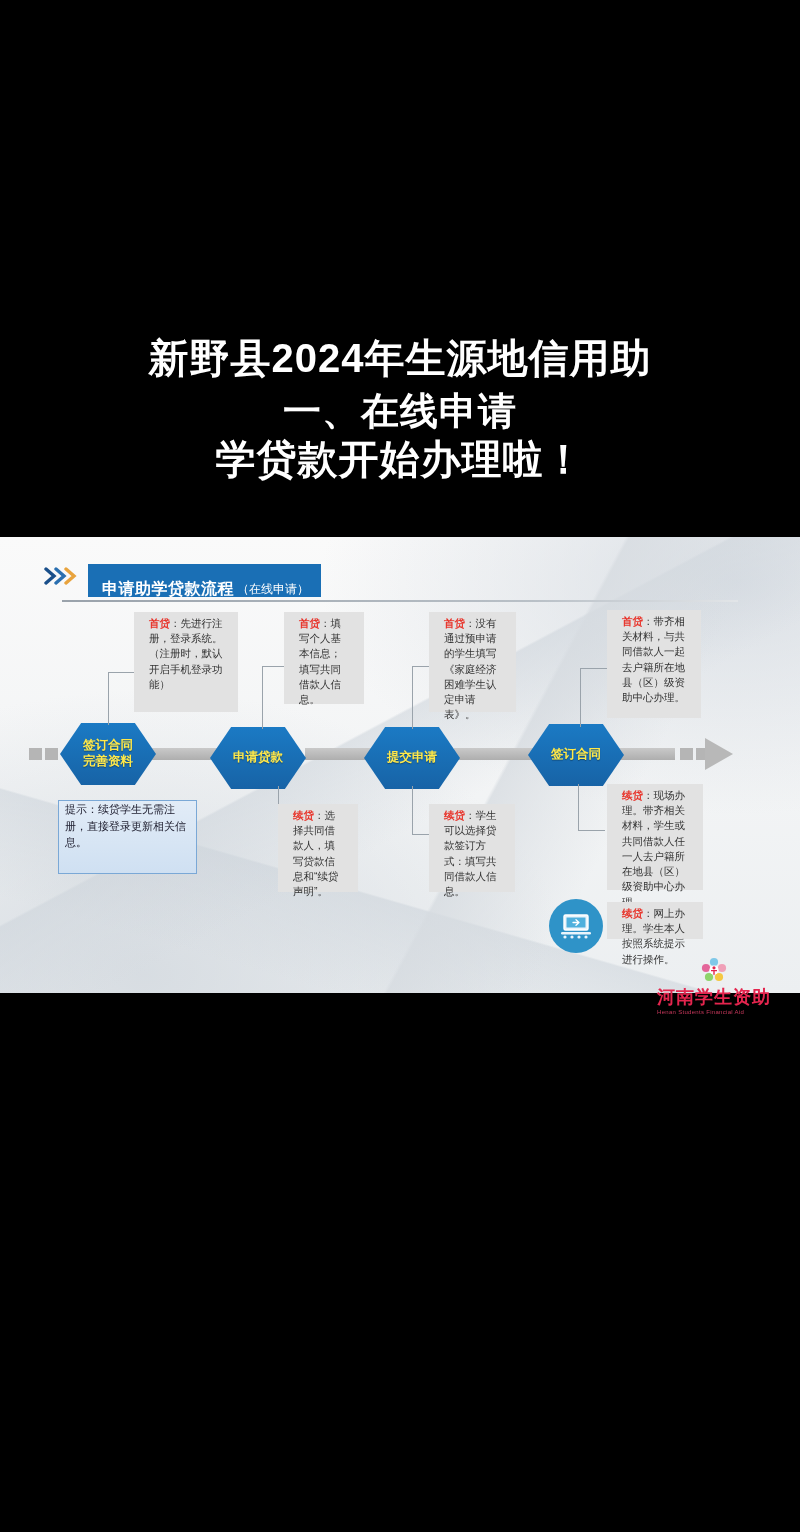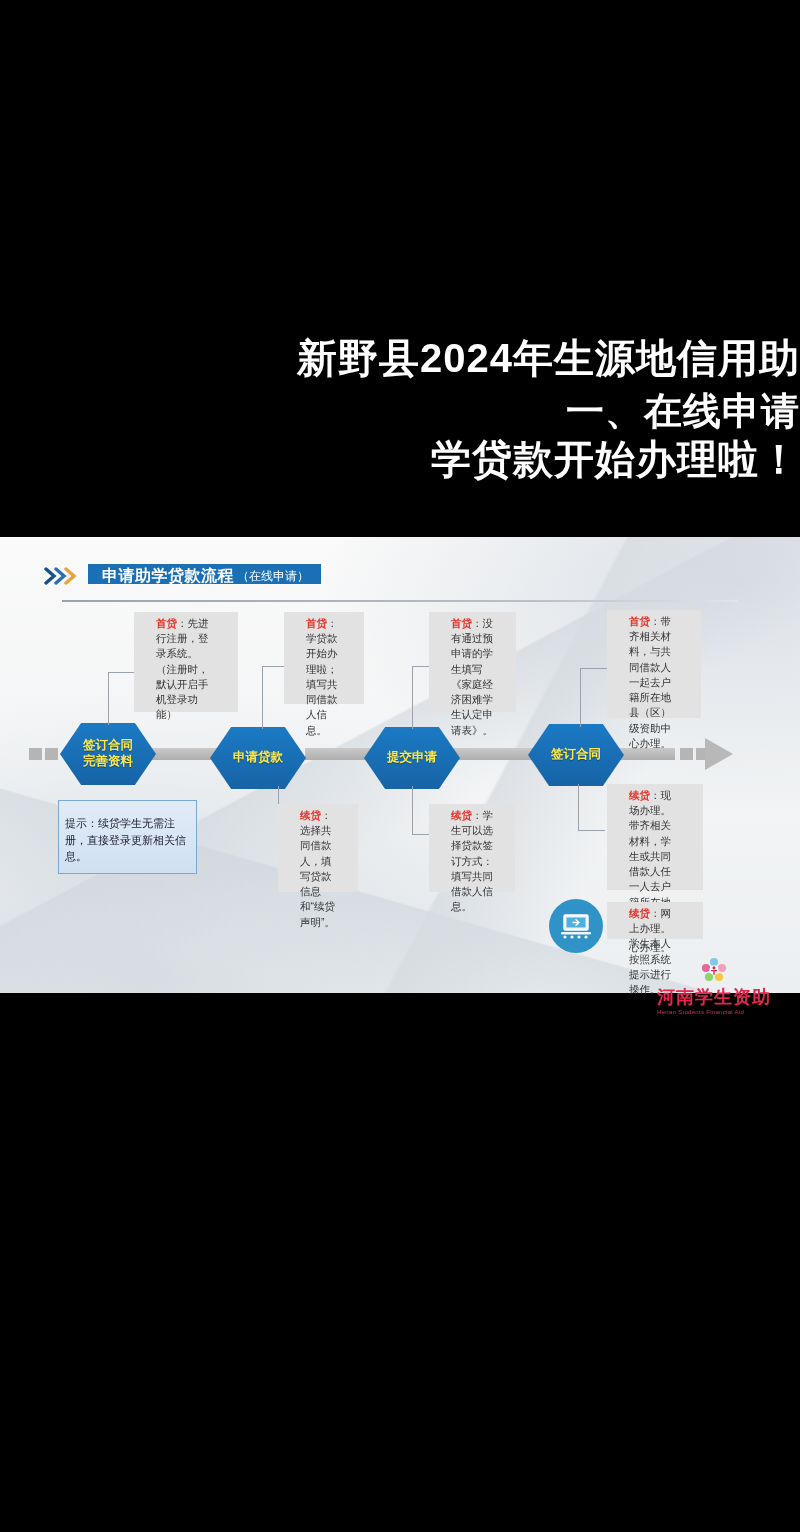--- a/index.html
+++ b/index.html
@@ -2,21 +2,21 @@
 <html><head>
 <meta charset="utf-8">
 <style>
   html,body{margin:0;padding:0;background:#000;}
   body{width:800px;height:1532px;position:relative;overflow:hidden;
        font-family:"Liberation Sans","DejaVu Sans",sans-serif;}
 
   
   #title-block{position:absolute;left:0;top:280px;width:800px;height:257px;
                background:#000;display:flex;flex-direction:column;
-               align-items:flex-end;justify-content:center;}
+               align-items:center;justify-content:center;}
   .title-line{color:#fff;font-weight:bold;font-size:40px;line-height:1.22;
               letter-spacing:1px;text-align:center;white-space:nowrap;}
   #title-line-3{font-size:38px;margin-top:6px;}
 
   
   #slide{position:absolute;left:0;top:537px;width:800px;height:456px;
          background:#f2f2f2;overflow:hidden;}
   #slide-bg{position:absolute;inset:0;
             background:
               linear-gradient(118deg, rgba(255,255,255,0) 60%, rgba(214,219,224,.75) 60.4%, rgba(255,255,255,0) 74%),
@@ -25,21 +25,21 @@
               radial-gradient(ellipse at 18% 96%, rgba(210,216,222,.8) 0%, rgba(242,242,242,0) 46%),
               radial-gradient(ellipse at 92% 10%, rgba(206,213,221,.7) 0%, rgba(242,242,242,0) 40%),
               linear-gradient(#fafafa,#eceff1);}
 
   
   #chev{position:absolute;left:44px;top:566px;width:36px;height:20px;
         display:flex;align-items:center;gap:1px;}
   #chev svg{display:block;}
   #flow-title{position:absolute;left:88px;top:564px;height:16px;
               background:#1a6fb5;display:flex;align-items:center;
-              padding:4px 12px 0 14px;}
+              padding:17px 12px 0 14px;}
   #flow-title .t1{color:#fff;font-size:16px;font-weight:bold;letter-spacing:.5px;}
   #flow-title .t2{color:#fff;font-size:12px;margin-left:3px;}
   #hrule{position:absolute;left:62px;top:600px;width:676px;height:2px;
          background:linear-gradient(90deg,#9aa2ab,#b9c0c7 70%,#e2e5e8);}
 
   
   #spine{position:absolute;left:20px;top:748px;width:712px;height:12px;}
   .dash{position:absolute;top:0;width:13px;height:12px;background:#b5b5b5;}
   .spine-bar{position:absolute;top:0;height:12px;
              background:linear-gradient(180deg,#c9c9c9,#aeaeae);}
@@ -51,25 +51,25 @@
   .hex{position:absolute;width:96px;height:62px;
        background:linear-gradient(180deg,#1b7ac4,#1763a6);
        clip-path:polygon(22% 0,78% 0,100% 50%,78% 100%,22% 100%,0 50%);
        display:flex;flex-direction:column;align-items:center;justify-content:center;
        text-align:center;}
   .hex span{color:#ffe94a;font-size:12.5px;font-weight:bold;line-height:1.25;
             text-shadow:0 1px 1px rgba(0,0,0,.35);}
 
   
   .box{position:absolute;background:#e2e2e2;color:#333;
-       font-size:10.5px;line-height:1.45;padding:4px 22px;box-sizing:border-box;}
+       font-size:10.5px;line-height:1.45;padding:4px 15px;box-sizing:border-box;}
   .box b{color:#e8332a;font-weight:bold;}
   .tipbox{position:absolute;background:linear-gradient(180deg,#e2ecf7,#cfe0f2);
           border:1px solid #7aa8d6;color:#223;font-size:11px;line-height:1.5;
-          padding:14px 6px;box-sizing:border-box;}
+          padding:0 6px;box-sizing:border-box;}
 
   
   .conn{position:absolute;border-color:#9aa3ab;border-style:solid;border-width:0;}
 
   
   #pc-icon{position:absolute;left:549px;top:899px;width:54px;height:54px;
            border-radius:50%;background:#2f93c8;
            display:flex;align-items:center;justify-content:center;}
 
   
@@ -140,21 +140,21 @@
 
 <div class="conn" style="left:278px;top:786px;width:0;height:36px;border-left-width:1px"></div>
 <div class="conn" style="left:412px;top:786px;width:18px;height:48px;border-left-width:1px;border-bottom-width:1px"></div>
 <div class="conn" style="left:578px;top:784px;width:26px;height:46px;border-left-width:1px;border-bottom-width:1px"></div>
 
 <div class="box" style="left:134px;top:612px;width:104px;height:100px">
   <b>首贷</b><span>：先进行注册，登录系统。（注册时，默认开启手机登录功能）</span>
 </div>
 
 <div class="box" style="left:284px;top:612px;width:80px;height:92px">
-  <b>首贷</b><span>：学贷款开始办理啦；填写共同借款人信息。</span>
+  <b>首贷</b><span>：填写个人基本信息；填写共同借款人信息。</span>
 </div>
 
 <div class="box" style="left:429px;top:612px;width:87px;height:100px">
   <b>首贷</b><span>：没有通过预申请的学生填写《家庭经济困难学生认定申请表》。</span>
 </div>
 
 <div class="box" style="left:607px;top:610px;width:94px;height:108px">
   <b>首贷</b><span>：带齐相关材料，与共同借款人一起去户籍所在地县（区）级资助中心办理。</span>
 </div>
 

